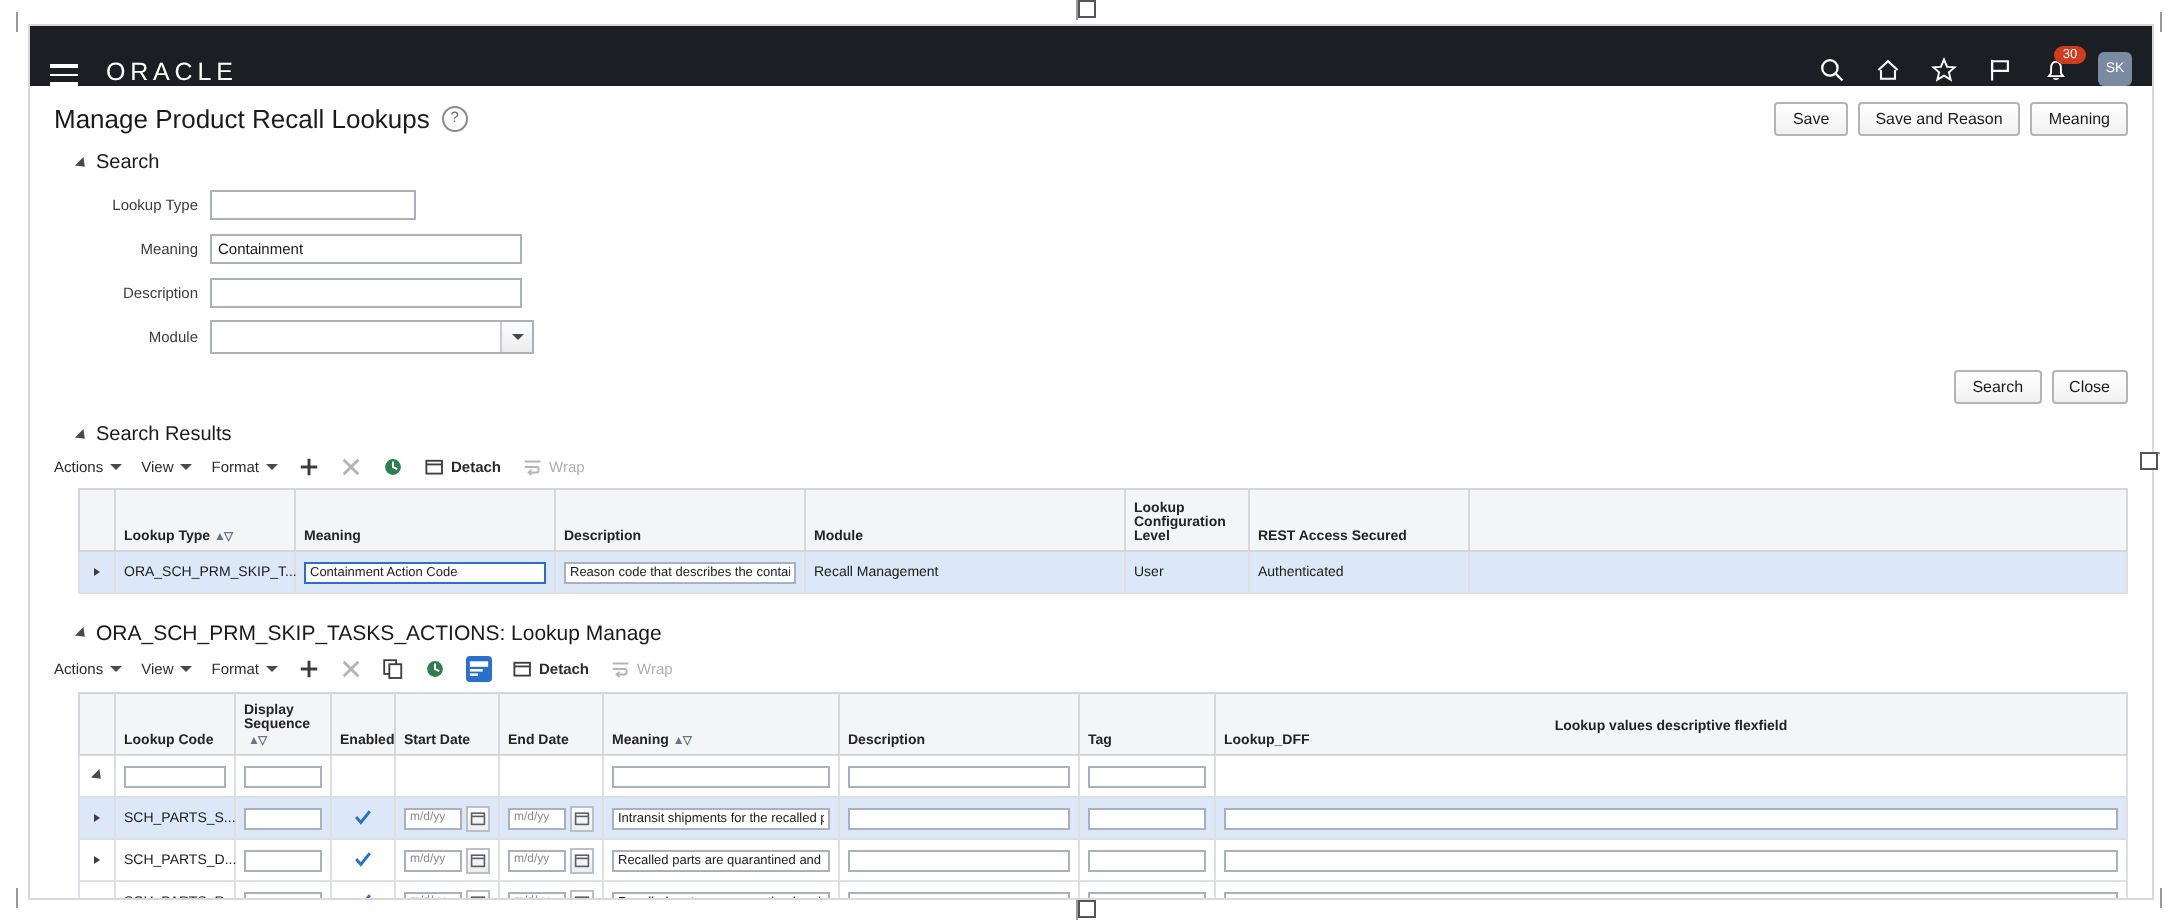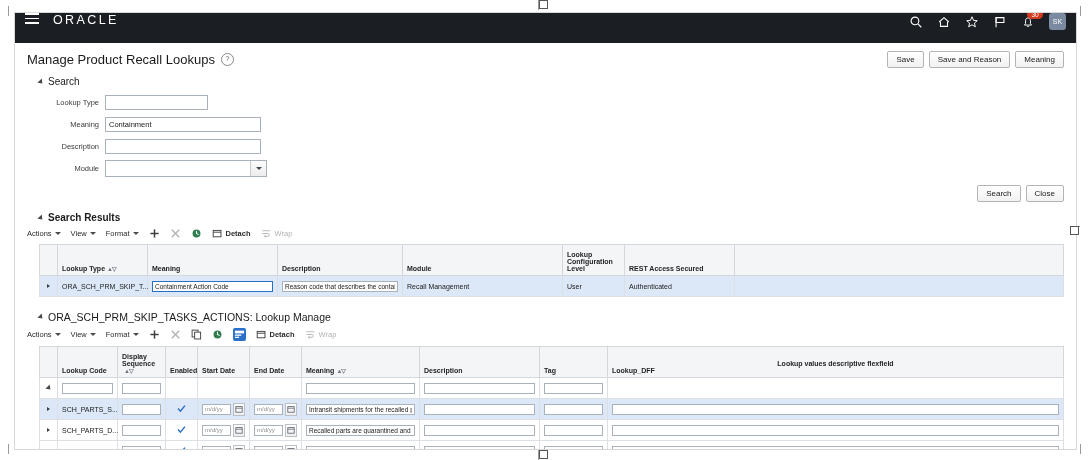--- a/index.html
+++ b/index.html
@@ -38,21 +38,21 @@
     height: 436px;
     background: #ffffff;
     border: 1px solid #d8d8d8;
     overflow: hidden;
   }
   
   .global-header {
     height: 30px;
     background: #1b1f23;
     display: flex;
-    align-items: flex-start;
+    align-items: flex-end;
     padding: 0 10px;
     color: #ffffff;
   }
   .hamburger {
     width: 14px;
     height: 11px;
     position: relative;
     margin-right: 14px;
     cursor: pointer;
   }
@@ -474,21 +474,21 @@
                 </span>
             </div>
           </div>
           <div class="search-actions">
             <button class="btn">Search</button>
             <button class="btn">Close</button>
           </div>
         </div>
       </div>
 
-      <div class="section" style="margin-top:10px;font-weight:bold;">
+      <div class="section" style="margin-top:10px;">
         <div class="section-head">
           <span class="tri"></span>
           <span>Search Results</span>
         </div>
       </div>
       <div class="toolbar">
         <span class="tb-item">
           <span>Actions</span>
             <span class="tb-caret"></span>
         </span>

